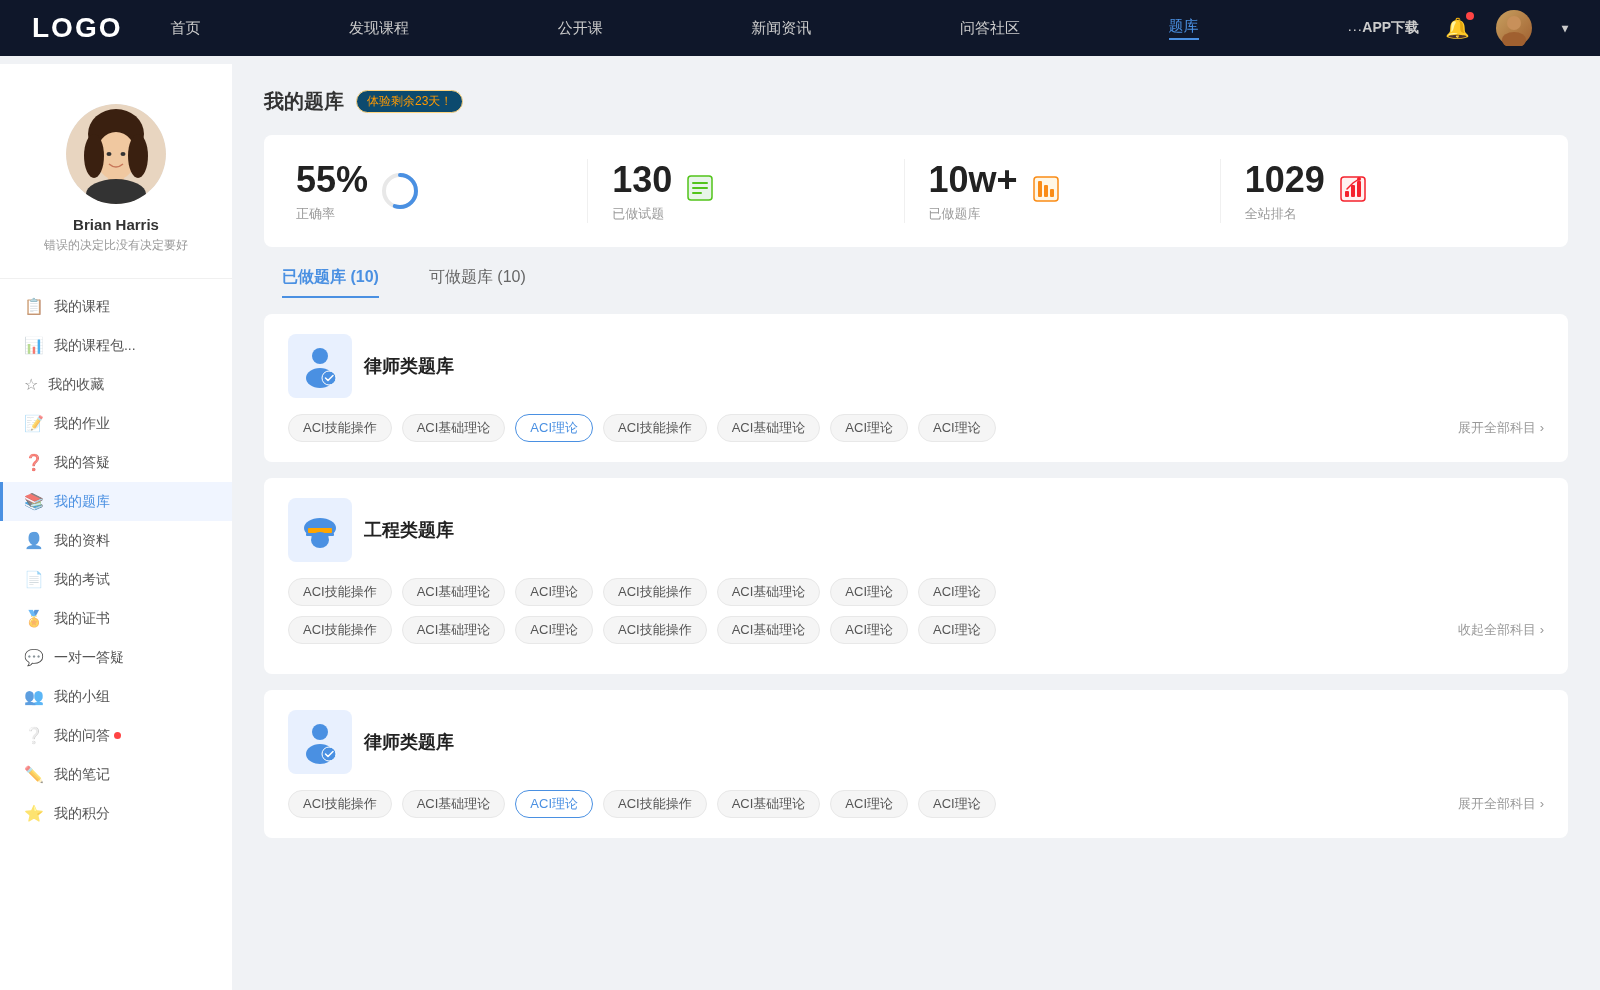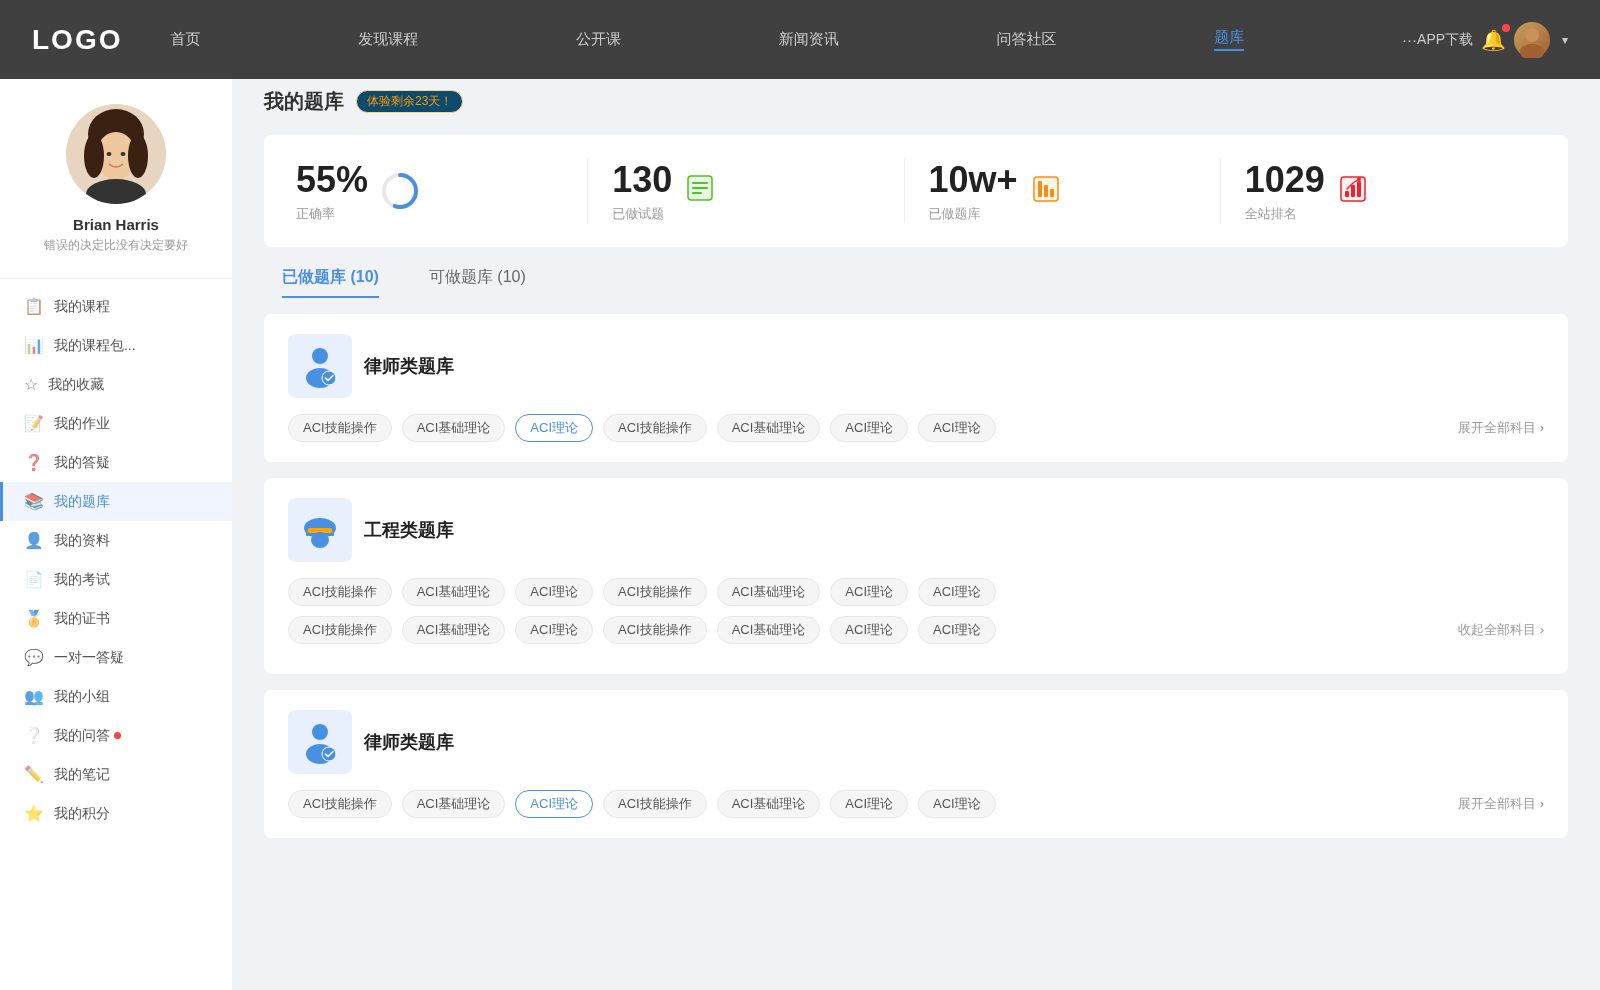--- a/index.html
+++ b/index.html
@@ -1,33 +1,33 @@
 <!DOCTYPE html>
 <html><head>
   <meta charset="utf-8">
   <style>
     * { box-sizing: border-box; margin: 0; padding: 0; }
     body { font-family: -apple-system, BlinkMacSystemFont, 'PingFang SC', 'Microsoft YaHei', sans-serif; background: #f0f2f5; color: #333; }
 
     
     .navbar {
-      background: #404040;
-      height: 79px;
+      background: #0f172a;
+      height: 56px;
       display: flex;
       align-items: center;
       padding: 0 32px;
       position: fixed;
       top: 0; left: 0; right: 0;
       z-index: 100;
     }
     .nav-logo { color: #fff; font-size: 28px; font-weight: 900; letter-spacing: 2px; margin-right: 48px; }
     .nav-links { display: flex; align-items: center; gap: 32px; flex: 1; justify-content: space-between; }
     .nav-link { color: #ccc; font-size: 15px; cursor: pointer; text-decoration: none; }
     .nav-link.active { color: #4a90e2; border-bottom: 2px solid #4a90e2; padding-bottom: 2px; }
-    .nav-right { display: flex; align-items: center; gap: 8px; }
+    .nav-right { display: flex; align-items: center; gap: 26px; font-weight: bold; }
     .nav-app-download { color: #ccc; font-size: 14px; cursor: pointer; }
     .nav-bell { position: relative; cursor: pointer; }
     .nav-bell-icon { color: #ccc; font-size: 20px; }
     .nav-bell-badge { position: absolute; top: -4px; right: -4px; width: 8px; height: 8px; background: #f44; border-radius: 50%; }
     .nav-avatar-placeholder { width: 36px; height: 36px; border-radius: 50%; background: linear-gradient(135deg, #c8a060, #a06030); display: flex; align-items: center; justify-content: center; color: #fff; font-size: 14px; }
     .nav-chevron { color: #ccc; font-size: 12px; cursor: pointer; margin-left: 4px; }
 
     
     .main-layout {
       display: flex;

